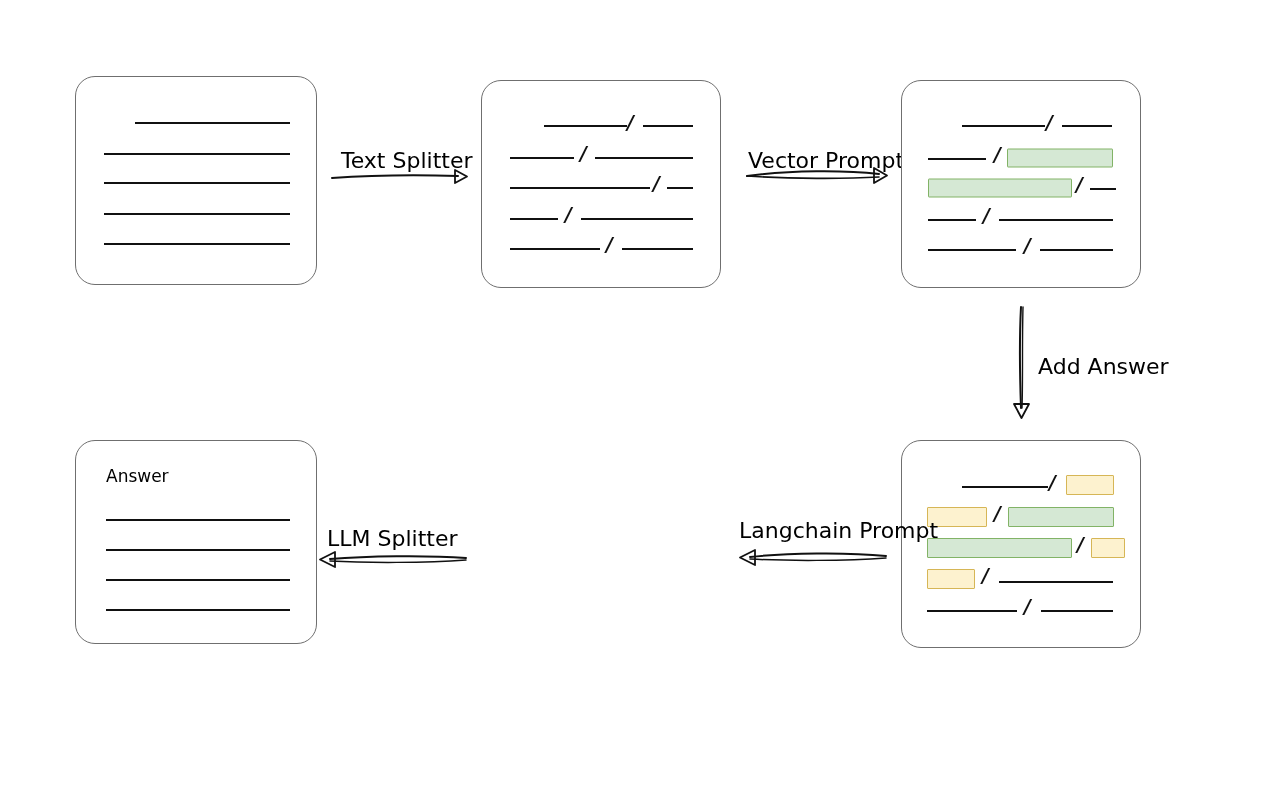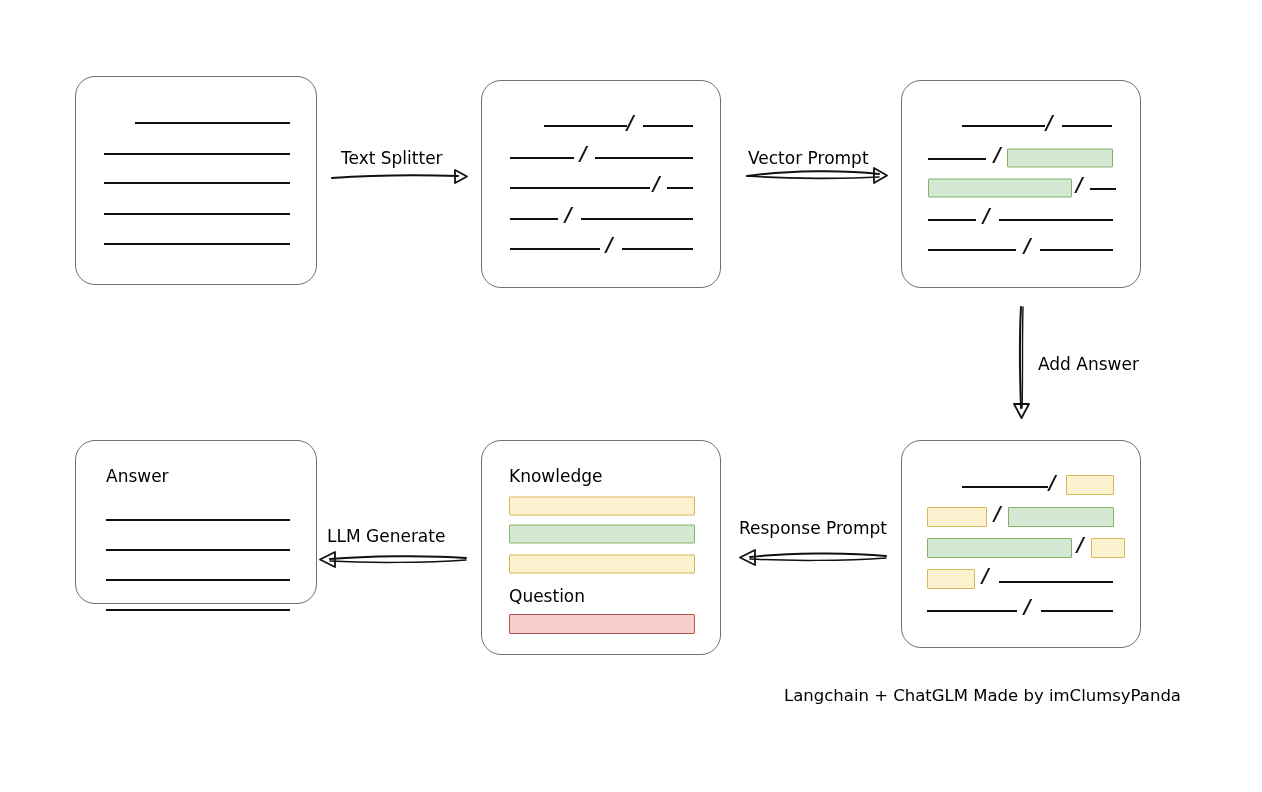--- a/index.html
+++ b/index.html
@@ -63,21 +63,21 @@
     font-family: "DejaVu Sans", sans-serif;
     font-size: 17px;
     color: #000000;
     white-space: nowrap;
   }
 
   
   .arrow-label {
     position: absolute;
     font-family: "DejaVu Sans", sans-serif;
-    font-size: 17px;
+    font-size: 22px;
     color: #000000;
     white-space: nowrap;
   }
 
   
   .footer-text {
     position: absolute;
     font-family: "DejaVu Sans", sans-serif;
     font-size: 16.5px;
     color: #000000;
@@ -181,46 +181,37 @@
 
     <div class="chip chip-yellow" style="left:25px;  top:138px; width:48px; height:20px;"></div>
     <div class="slash" style="left:80px;  top:134px;">/</div>
     <div class="line" style="left:97px;  top:140px; width:114px;"></div>
 
     <div class="line" style="left:25px;  top:169px; width:90px;"></div>
     <div class="slash" style="left:122px; top:165px;">/</div>
     <div class="line" style="left:139px; top:169px; width:72px;"></div>
   </div>
 
-  <div class="arrow-label" style="left:739px; top:518px;">Response Prompt</div>
+  <div class="arrow-label" style="left:739px; top:518px;">Langchain Prompt</div>
   <svg class="arrow-svg" style="left:736px; top:545px;" width="152" height="26" viewBox="0 0 152 26">
     <path d="M150,11 C110,7 50,8 14,12" stroke="#111" stroke-width="2" fill="none" stroke-linecap="round"></path>
     <path d="M150,13 C110,16 50,16 14,14" stroke="#111" stroke-width="1.5" fill="none" stroke-linecap="round"></path>
     <path d="M19,5 L4,12.5 L19,20 Z" stroke="#111" stroke-width="1.8" fill="none" stroke-linejoin="round"></path>
   </svg>
 
-  <div class="doc-box" style="left:481px; top:440px; width:240px; height:215px;">
-    <div class="box-heading" style="left:27px; top:25px;">Knowledge</div>
-    <div class="chip chip-yellow" style="left:27px; top:65px; width:186px; height:19px;"></div>
-    <div class="chip chip-green" style="left:27px; top:93px; width:186px; height:19px;"></div>
-    <div class="chip chip-yellow" style="left:27px; top:123px; width:186px; height:19px;"></div>
-    <div class="box-heading" style="left:27px; top:145px;">Question</div>
-    <div class="chip chip-red" style="left:27px; top:183px; width:186px; height:20px;"></div>
-  </div>
-
-  <div class="arrow-label" style="left:327px; top:526px;">LLM Generate</div>
+
+  <div class="arrow-label" style="left:327px; top:526px;">LLM Splitter</div>
   <svg class="arrow-svg" style="left:316px; top:547px;" width="152" height="26" viewBox="0 0 152 26">
     <path d="M150,11 C110,8 50,9 14,12" stroke="#111" stroke-width="2" fill="none" stroke-linecap="round"></path>
     <path d="M150,13 C110,16 50,16 14,14" stroke="#111" stroke-width="1.5" fill="none" stroke-linecap="round"></path>
     <path d="M19,5 L4,12.5 L19,20 Z" stroke="#111" stroke-width="1.8" fill="none" stroke-linejoin="round"></path>
   </svg>
 
-  <div class="doc-box" style="left:75px; top:440px; width:242px; height:164px;">
+  <div class="doc-box" style="left:75px; top:440px; width:242px; height:204px;">
     <div class="box-heading" style="left:30px; top:25px;">Answer</div>
     <div class="line" style="left:30px; top:78px;  width:184px;"></div>
     <div class="line" style="left:30px; top:108px; width:184px;"></div>
     <div class="line" style="left:30px; top:138px; width:184px;"></div>
     <div class="line" style="left:30px; top:168px; width:184px;"></div>
   </div>
 
-  <div class="footer-text" style="left:784px; top:686px;">Langchain + ChatGLM Made by imClumsyPanda</div>
 
 </div>
 
 </body></html>

